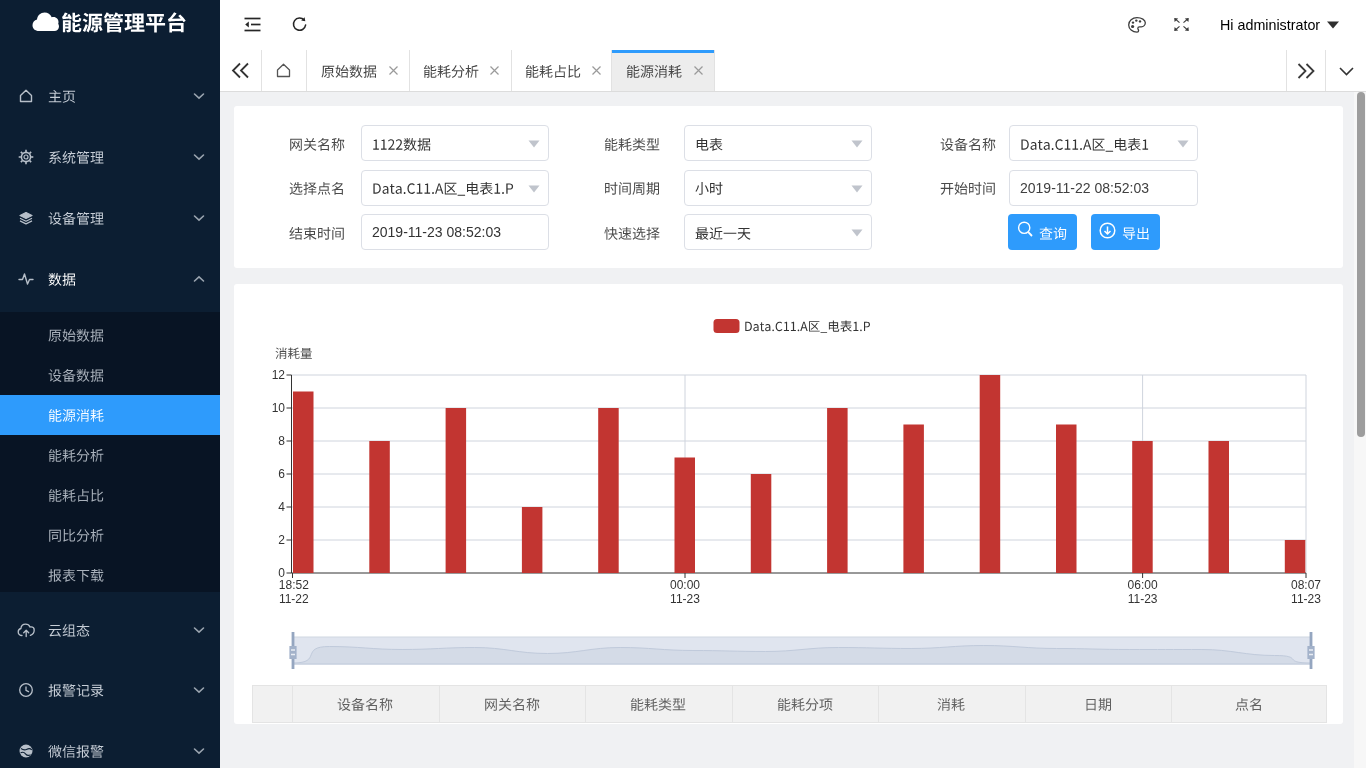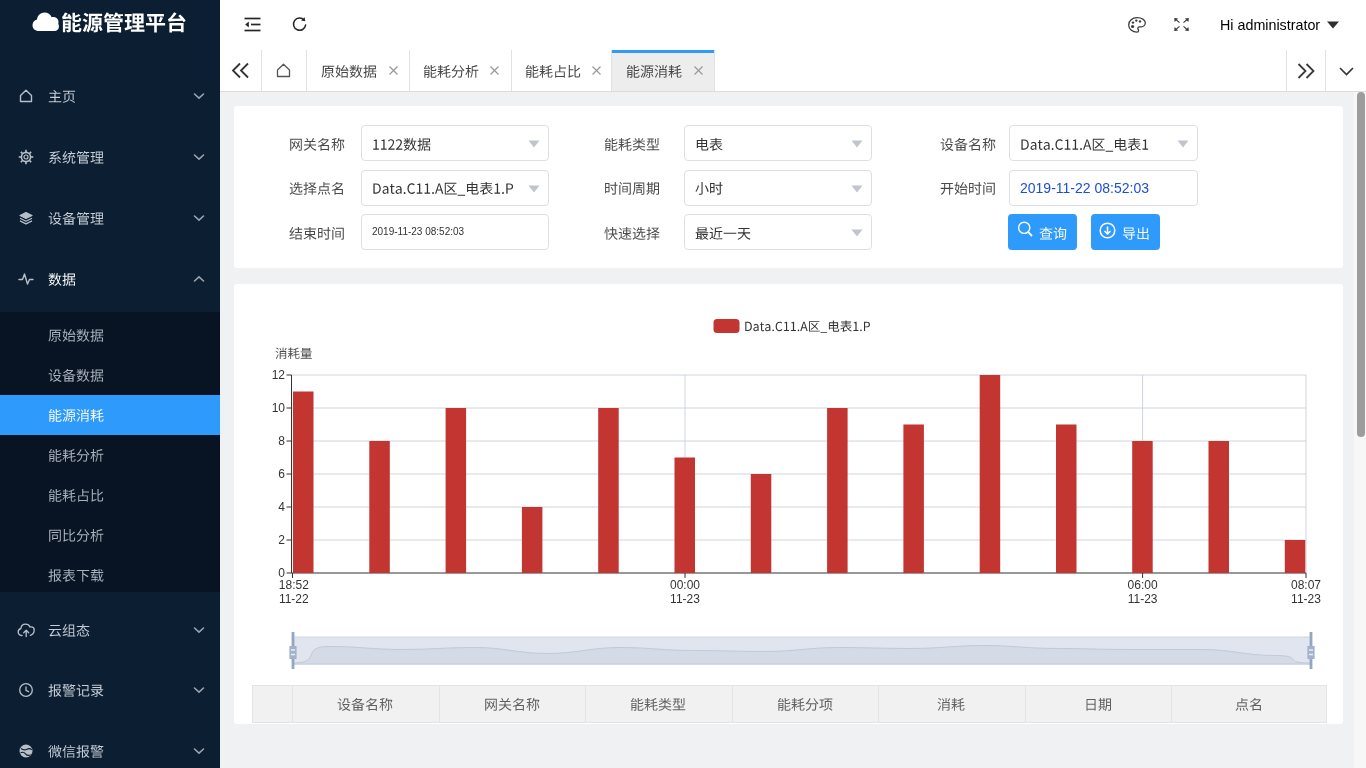--- a/index.html
+++ b/index.html
@@ -240,21 +240,21 @@
     <path d="M0.5 0.5 L11.5 0.5 L6 7.5 Z" fill="#c0c4cc"></path>
   </svg>
 <div class="abs" style="left:361px;top:169.5px;width:188px;height:36px;background:#fff;border:1px solid #dcdfe6;border-radius:4px"></div>
 <svg style="position:absolute;left:372.0px;top:178.0px;overflow:visible" width="144" height="21">
     <path transform="translate(0,15.7)" d="M1.4 0H4C7.1 0 8.8 -1.9 8.8 -5.2C8.8 -8.4 7.1 -10.3 4 -10.3H1.4ZM2.7 -1.1V-9.2H3.9C6.3 -9.2 7.5 -7.8 7.5 -5.2C7.5 -2.6 6.3 -1.1 3.9 -1.1Z M12.7 0.2C13.6 0.2 14.5 -0.3 15.2 -0.9H15.2L15.3 0H16.4V-4.7C16.4 -6.6 15.6 -7.8 13.8 -7.8C12.5 -7.8 11.5 -7.3 10.8 -6.8L11.3 -5.9C11.9 -6.3 12.7 -6.7 13.6 -6.7C14.8 -6.7 15.1 -5.8 15.1 -4.8C11.9 -4.5 10.5 -3.6 10.5 -2C10.5 -0.6 11.4 0.2 12.7 0.2ZM13 -0.9C12.3 -0.9 11.7 -1.2 11.7 -2.1C11.7 -3 12.6 -3.7 15.1 -4V-1.8C14.4 -1.2 13.8 -0.9 13 -0.9Z M21.2 0.2C21.7 0.2 22.2 0 22.6 -0.1L22.3 -1.1C22.1 -1 21.8 -0.9 21.5 -0.9C20.6 -0.9 20.3 -1.4 20.3 -2.3V-6.6H22.4V-7.6H20.3V-9.7H19.2L19.1 -7.6L17.9 -7.5V-6.6H19V-2.4C19 -0.8 19.6 0.2 21.2 0.2Z M25.8 0.2C26.8 0.2 27.6 -0.3 28.4 -0.9H28.4L28.5 0H29.6V-4.7C29.6 -6.6 28.8 -7.8 26.9 -7.8C25.7 -7.8 24.6 -7.3 23.9 -6.8L24.4 -5.9C25 -6.3 25.8 -6.7 26.7 -6.7C28 -6.7 28.3 -5.8 28.3 -4.8C25 -4.5 23.6 -3.6 23.6 -2C23.6 -0.6 24.6 0.2 25.8 0.2ZM26.2 -0.9C25.4 -0.9 24.9 -1.2 24.9 -2.1C24.9 -3 25.7 -3.7 28.3 -4V-1.8C27.5 -1.2 26.9 -0.9 26.2 -0.9Z M32.6 0.2C33.1 0.2 33.5 -0.2 33.5 -0.8C33.5 -1.4 33.1 -1.8 32.6 -1.8C32.1 -1.8 31.7 -1.4 31.7 -0.8C31.7 -0.2 32.1 0.2 32.6 0.2Z M39.8 0.2C41.2 0.2 42.2 -0.4 43 -1.3L42.3 -2.1C41.6 -1.4 40.9 -1 39.9 -1C37.9 -1 36.7 -2.6 36.7 -5.2C36.7 -7.7 38 -9.3 39.9 -9.3C40.8 -9.3 41.5 -8.9 42 -8.3L42.7 -9.2C42.2 -9.8 41.2 -10.4 39.9 -10.4C37.3 -10.4 35.4 -8.4 35.4 -5.1C35.4 -1.8 37.3 0.2 39.8 0.2Z M44.7 0H50.4V-1.1H48.3V-10.3H47.3C46.8 -9.9 46.1 -9.7 45.2 -9.5V-8.7H47V-1.1H44.7Z M52.5 0H58.1V-1.1H56.1V-10.3H55.1C54.5 -9.9 53.9 -9.7 53 -9.5V-8.7H54.8V-1.1H52.5Z M61 0.2C61.5 0.2 61.9 -0.2 61.9 -0.8C61.9 -1.4 61.5 -1.8 61 -1.8C60.5 -1.8 60.1 -1.4 60.1 -0.8C60.1 -0.2 60.5 0.2 61 0.2Z M63 0H64.3L65.3 -3.1H69L70 0H71.4L67.9 -10.3H66.5ZM65.6 -4.2 66.1 -5.7C66.5 -6.9 66.8 -8 67.1 -9.2H67.2C67.5 -8 67.8 -6.9 68.2 -5.7L68.7 -4.2Z M84.4 -11H72.8V0.7H84.8V-0.3H73.8V-10H84.4ZM75.1 -8.2C76.2 -7.3 77.4 -6.2 78.5 -5.2C77.3 -4 76 -2.9 74.6 -2.1C74.9 -1.9 75.3 -1.5 75.4 -1.3C76.8 -2.2 78.1 -3.2 79.3 -4.5C80.5 -3.3 81.6 -2.2 82.2 -1.3L83.1 -2.1C82.3 -2.9 81.2 -4.1 80 -5.2C81 -6.4 81.9 -7.6 82.7 -8.9L81.7 -9.3C81 -8.1 80.2 -7 79.2 -5.9C78.1 -6.9 76.9 -8 75.8 -8.8Z M85.6 2H93.1V1.1H85.6Z M99.6 -5.7V-3.7H96.1V-5.7ZM100.7 -5.7H104.3V-3.7H100.7ZM99.6 -6.7H96.1V-8.7H99.6ZM100.7 -6.7V-8.7H104.3V-6.7ZM95 -9.7V-1.8H96.1V-2.7H99.6V-1.2C99.6 0.4 100.1 0.9 101.6 0.9C102 0.9 104.3 0.9 104.7 0.9C106.2 0.9 106.6 0.1 106.7 -2C106.4 -2.1 106 -2.3 105.7 -2.5C105.6 -0.6 105.4 -0.2 104.7 -0.2C104.2 -0.2 102.1 -0.2 101.7 -0.2C100.9 -0.2 100.7 -0.4 100.7 -1.2V-2.7H105.4V-9.7H100.7V-11.7H99.6V-9.7Z M110.8 1.1C111.1 0.9 111.6 0.7 115.5 -0.5C115.5 -0.8 115.4 -1.2 115.4 -1.5L112 -0.4V-3.5C112.8 -4.1 113.6 -4.7 114.2 -5.4C115.2 -2.5 117.2 -0.3 120.1 0.6C120.3 0.4 120.6 -0 120.8 -0.3C119.4 -0.7 118.2 -1.4 117.3 -2.3C118.1 -2.8 119.2 -3.5 120 -4.2L119.1 -4.8C118.5 -4.2 117.5 -3.5 116.7 -2.9C116.1 -3.6 115.6 -4.5 115.2 -5.4H120.3V-6.3H114.8V-7.5H119.3V-8.4H114.8V-9.6H119.9V-10.5H114.8V-11.8H113.7V-10.5H108.7V-9.6H113.7V-8.4H109.5V-7.5H113.7V-6.3H108.2V-5.4H112.8C111.5 -4.2 109.5 -3.1 107.8 -2.6C108 -2.4 108.3 -2 108.5 -1.7C109.3 -2 110.1 -2.4 110.9 -2.8V-0.8C110.9 -0.2 110.6 0 110.3 0.2C110.5 0.4 110.7 0.9 110.8 1.1Z M122.5 0H128.1V-1.1H126.1V-10.3H125.1C124.5 -9.9 123.9 -9.7 123 -9.5V-8.7H124.8V-1.1H122.5Z M131 0.2C131.5 0.2 131.9 -0.2 131.9 -0.8C131.9 -1.4 131.5 -1.8 131 -1.8C130.5 -1.8 130.1 -1.4 130.1 -0.8C130.1 -0.2 130.5 0.2 131 0.2Z M134.3 0H135.6V-4.1H137.3C139.6 -4.1 141.1 -5.1 141.1 -7.3C141.1 -9.5 139.6 -10.3 137.3 -10.3H134.3ZM135.6 -5.1V-9.2H137.1C138.9 -9.2 139.8 -8.8 139.8 -7.3C139.8 -5.8 139 -5.1 137.2 -5.1Z" fill="#333"></path>
   </svg>
 <svg class="abs" style="left:528px;top:184.5px" width="12" height="8">
     <path d="M0.5 0.5 L11.5 0.5 L6 7.5 Z" fill="#c0c4cc"></path>
   </svg>
 <div class="abs" style="left:361px;top:214px;width:188px;height:36px;background:#fff;border:1px solid #dcdfe6;border-radius:4px"></div>
-<div class="abs" style="left:372px;top:214px;height:36px;line-height:36px;font-size:10px;color:#333">2019-11-23 08:52:03</div>
+<div class="abs" style="left:372px;top:214px;height:36px;line-height:36px;font-size:14px;color:#333">2019-11-23 08:52:03</div>
 <div class="abs" style="left:684px;top:125px;width:188px;height:36px;background:#fff;border:1px solid #dcdfe6;border-radius:4px"></div>
 <svg style="position:absolute;left:695.0px;top:133.5px;overflow:visible" width="30" height="21">
     <path transform="translate(0,15.7)" d="M6.3 -5.7V-3.7H2.9V-5.7ZM7.4 -5.7H11V-3.7H7.4ZM6.3 -6.7H2.9V-8.7H6.3ZM7.4 -6.7V-8.7H11V-6.7ZM1.8 -9.7V-1.8H2.9V-2.7H6.3V-1.2C6.3 0.4 6.8 0.9 8.4 0.9C8.7 0.9 11.1 0.9 11.5 0.9C13 0.9 13.3 0.1 13.5 -2C13.1 -2.1 12.7 -2.3 12.4 -2.5C12.3 -0.6 12.2 -0.2 11.4 -0.2C10.9 -0.2 8.8 -0.2 8.4 -0.2C7.6 -0.2 7.4 -0.4 7.4 -1.2V-2.7H12.1V-9.7H7.4V-11.7H6.3V-9.7Z M17.5 1.1C17.9 0.9 18.4 0.7 22.3 -0.5C22.2 -0.8 22.1 -1.2 22.1 -1.5L18.7 -0.4V-3.5C19.5 -4.1 20.3 -4.7 20.9 -5.4C22 -2.5 23.9 -0.3 26.8 0.6C27 0.4 27.3 -0 27.5 -0.3C26.2 -0.7 25 -1.4 24 -2.3C24.9 -2.8 25.9 -3.5 26.7 -4.2L25.8 -4.8C25.2 -4.2 24.2 -3.5 23.4 -2.9C22.8 -3.6 22.3 -4.5 21.9 -5.4H27.1V-6.3H21.5V-7.5H26V-8.4H21.5V-9.6H26.6V-10.5H21.5V-11.8H20.4V-10.5H15.5V-9.6H20.4V-8.4H16.2V-7.5H20.4V-6.3H14.9V-5.4H19.6C18.2 -4.2 16.2 -3.1 14.5 -2.6C14.7 -2.4 15 -2 15.2 -1.7C16 -2 16.8 -2.4 17.6 -2.8V-0.8C17.6 -0.2 17.3 0 17.1 0.2C17.2 0.4 17.5 0.9 17.5 1.1Z" fill="#333"></path>
   </svg>
 <svg class="abs" style="left:851px;top:140px" width="12" height="8">
     <path d="M0.5 0.5 L11.5 0.5 L6 7.5 Z" fill="#c0c4cc"></path>
   </svg>
 <div class="abs" style="left:684px;top:169.5px;width:188px;height:36px;background:#fff;border:1px solid #dcdfe6;border-radius:4px"></div>
 <svg style="position:absolute;left:695.0px;top:178.0px;overflow:visible" width="30" height="21">
     <path transform="translate(0,15.7)" d="M6.5 -11.6V-0.3C6.5 -0.1 6.4 0 6.1 0C5.8 0.1 4.8 0.1 3.8 0C3.9 0.3 4.1 0.8 4.2 1.1C5.5 1.1 6.4 1.1 6.9 0.9C7.4 0.8 7.6 0.4 7.6 -0.3V-11.6ZM9.9 -8C11.1 -6 12.2 -3.4 12.5 -1.7L13.7 -2.2C13.3 -3.8 12.1 -6.4 10.9 -8.4ZM2.8 -8.3C2.5 -6.4 1.7 -4 0.4 -2.5C0.7 -2.4 1.2 -2.1 1.4 -1.9C2.7 -3.5 3.5 -6 4 -8.1Z M20.6 -6.3C21.4 -5.2 22.3 -3.8 22.8 -2.9L23.7 -3.4C23.2 -4.3 22.3 -5.7 21.5 -6.8ZM18.5 -5.6V-2.4H16.1V-5.6ZM18.5 -6.6H16.1V-9.6H18.5ZM15.1 -10.6V-0.4H16.1V-1.5H19.5V-10.6ZM24.7 -11.7V-9H20.2V-7.9H24.7V-0.5C24.7 -0.2 24.6 -0.1 24.3 -0.1C24 -0.1 23 -0.1 21.9 -0.1C22 0.2 22.2 0.7 22.3 1C23.7 1 24.6 1 25.1 0.8C25.6 0.6 25.8 0.3 25.8 -0.5V-7.9H27.5V-9H25.8V-11.7Z" fill="#333"></path>
@@ -270,21 +270,21 @@
     <path d="M0.5 0.5 L11.5 0.5 L6 7.5 Z" fill="#c0c4cc"></path>
   </svg>
 <div class="abs" style="left:1009px;top:125px;width:189px;height:36px;background:#fff;border:1px solid #dcdfe6;border-radius:4px"></div>
 <svg style="position:absolute;left:1020.0px;top:133.5px;overflow:visible" width="131" height="21">
     <path transform="translate(0,15.7)" d="M1.4 0H4C7.1 0 8.8 -1.9 8.8 -5.2C8.8 -8.4 7.1 -10.3 4 -10.3H1.4ZM2.7 -1.1V-9.2H3.9C6.3 -9.2 7.5 -7.8 7.5 -5.2C7.5 -2.6 6.3 -1.1 3.9 -1.1Z M12.7 0.2C13.6 0.2 14.5 -0.3 15.2 -0.9H15.2L15.3 0H16.4V-4.7C16.4 -6.6 15.6 -7.8 13.8 -7.8C12.5 -7.8 11.5 -7.3 10.8 -6.8L11.3 -5.9C11.9 -6.3 12.7 -6.7 13.6 -6.7C14.8 -6.7 15.1 -5.8 15.1 -4.8C11.9 -4.5 10.5 -3.6 10.5 -2C10.5 -0.6 11.4 0.2 12.7 0.2ZM13 -0.9C12.3 -0.9 11.7 -1.2 11.7 -2.1C11.7 -3 12.6 -3.7 15.1 -4V-1.8C14.4 -1.2 13.8 -0.9 13 -0.9Z M21.2 0.2C21.7 0.2 22.2 0 22.6 -0.1L22.3 -1.1C22.1 -1 21.8 -0.9 21.5 -0.9C20.6 -0.9 20.3 -1.4 20.3 -2.3V-6.6H22.4V-7.6H20.3V-9.7H19.2L19.1 -7.6L17.9 -7.5V-6.6H19V-2.4C19 -0.8 19.6 0.2 21.2 0.2Z M25.8 0.2C26.8 0.2 27.6 -0.3 28.4 -0.9H28.4L28.5 0H29.6V-4.7C29.6 -6.6 28.8 -7.8 26.9 -7.8C25.7 -7.8 24.6 -7.3 23.9 -6.8L24.4 -5.9C25 -6.3 25.8 -6.7 26.7 -6.7C28 -6.7 28.3 -5.8 28.3 -4.8C25 -4.5 23.6 -3.6 23.6 -2C23.6 -0.6 24.6 0.2 25.8 0.2ZM26.2 -0.9C25.4 -0.9 24.9 -1.2 24.9 -2.1C24.9 -3 25.7 -3.7 28.3 -4V-1.8C27.5 -1.2 26.9 -0.9 26.2 -0.9Z M32.6 0.2C33.1 0.2 33.5 -0.2 33.5 -0.8C33.5 -1.4 33.1 -1.8 32.6 -1.8C32.1 -1.8 31.7 -1.4 31.7 -0.8C31.7 -0.2 32.1 0.2 32.6 0.2Z M39.8 0.2C41.2 0.2 42.2 -0.4 43 -1.3L42.3 -2.1C41.6 -1.4 40.9 -1 39.9 -1C37.9 -1 36.7 -2.6 36.7 -5.2C36.7 -7.7 38 -9.3 39.9 -9.3C40.8 -9.3 41.5 -8.9 42 -8.3L42.7 -9.2C42.2 -9.8 41.2 -10.4 39.9 -10.4C37.3 -10.4 35.4 -8.4 35.4 -5.1C35.4 -1.8 37.3 0.2 39.8 0.2Z M44.7 0H50.4V-1.1H48.3V-10.3H47.3C46.8 -9.9 46.1 -9.7 45.2 -9.5V-8.7H47V-1.1H44.7Z M52.5 0H58.1V-1.1H56.1V-10.3H55.1C54.5 -9.9 53.9 -9.7 53 -9.5V-8.7H54.8V-1.1H52.5Z M61 0.2C61.5 0.2 61.9 -0.2 61.9 -0.8C61.9 -1.4 61.5 -1.8 61 -1.8C60.5 -1.8 60.1 -1.4 60.1 -0.8C60.1 -0.2 60.5 0.2 61 0.2Z M63 0H64.3L65.3 -3.1H69L70 0H71.4L67.9 -10.3H66.5ZM65.6 -4.2 66.1 -5.7C66.5 -6.9 66.8 -8 67.1 -9.2H67.2C67.5 -8 67.8 -6.9 68.2 -5.7L68.7 -4.2Z M84.4 -11H72.8V0.7H84.8V-0.3H73.8V-10H84.4ZM75.1 -8.2C76.2 -7.3 77.4 -6.2 78.5 -5.2C77.3 -4 76 -2.9 74.6 -2.1C74.9 -1.9 75.3 -1.5 75.4 -1.3C76.8 -2.2 78.1 -3.2 79.3 -4.5C80.5 -3.3 81.6 -2.2 82.2 -1.3L83.1 -2.1C82.3 -2.9 81.2 -4.1 80 -5.2C81 -6.4 81.9 -7.6 82.7 -8.9L81.7 -9.3C81 -8.1 80.2 -7 79.2 -5.9C78.1 -6.9 76.9 -8 75.8 -8.8Z M85.6 2H93.1V1.1H85.6Z M99.6 -5.7V-3.7H96.1V-5.7ZM100.7 -5.7H104.3V-3.7H100.7ZM99.6 -6.7H96.1V-8.7H99.6ZM100.7 -6.7V-8.7H104.3V-6.7ZM95 -9.7V-1.8H96.1V-2.7H99.6V-1.2C99.6 0.4 100.1 0.9 101.6 0.9C102 0.9 104.3 0.9 104.7 0.9C106.2 0.9 106.6 0.1 106.7 -2C106.4 -2.1 106 -2.3 105.7 -2.5C105.6 -0.6 105.4 -0.2 104.7 -0.2C104.2 -0.2 102.1 -0.2 101.7 -0.2C100.9 -0.2 100.7 -0.4 100.7 -1.2V-2.7H105.4V-9.7H100.7V-11.7H99.6V-9.7Z M110.8 1.1C111.1 0.9 111.6 0.7 115.5 -0.5C115.5 -0.8 115.4 -1.2 115.4 -1.5L112 -0.4V-3.5C112.8 -4.1 113.6 -4.7 114.2 -5.4C115.2 -2.5 117.2 -0.3 120.1 0.6C120.3 0.4 120.6 -0 120.8 -0.3C119.4 -0.7 118.2 -1.4 117.3 -2.3C118.1 -2.8 119.2 -3.5 120 -4.2L119.1 -4.8C118.5 -4.2 117.5 -3.5 116.7 -2.9C116.1 -3.6 115.6 -4.5 115.2 -5.4H120.3V-6.3H114.8V-7.5H119.3V-8.4H114.8V-9.6H119.9V-10.5H114.8V-11.8H113.7V-10.5H108.7V-9.6H113.7V-8.4H109.5V-7.5H113.7V-6.3H108.2V-5.4H112.8C111.5 -4.2 109.5 -3.1 107.8 -2.6C108 -2.4 108.3 -2 108.5 -1.7C109.3 -2 110.1 -2.4 110.9 -2.8V-0.8C110.9 -0.2 110.6 0 110.3 0.2C110.5 0.4 110.7 0.9 110.8 1.1Z M122.5 0H128.1V-1.1H126.1V-10.3H125.1C124.5 -9.9 123.9 -9.7 123 -9.5V-8.7H124.8V-1.1H122.5Z" fill="#333"></path>
   </svg>
 <svg class="abs" style="left:1177px;top:140px" width="12" height="8">
     <path d="M0.5 0.5 L11.5 0.5 L6 7.5 Z" fill="#c0c4cc"></path>
   </svg>
 <div class="abs" style="left:1009px;top:169.5px;width:189px;height:36px;background:#fff;border:1px solid #dcdfe6;border-radius:4px"></div>
-<div class="abs" style="left:1020px;top:169.5px;height:36px;line-height:36px;font-size:14px;color:#1d4ed8">2019-11-22 08:52:03</div>
+<div class="abs" style="left:1020px;top:169.5px;height:36px;line-height:36px;font-size:14px;color:#404040">2019-11-22 08:52:03</div>
 <div class="abs" style="left:1008px;top:214px;width:69px;height:36px;background:#2e9bfc;border-radius:4px"></div>
 <svg class="abs" style="left:1017px;top:221px" width="17" height="17" viewBox="0 0 17 17">
     <g stroke="#fff" fill="none">
       <circle cx="7.2" cy="6.8" r="5.6" stroke-width="1.4"></circle>
       <path d="M11.3 11.2 L15 15" stroke-width="1.8"></path>
     </g>
   </svg>
 <svg style="position:absolute;left:1039.0px;top:222.5px;overflow:visible" width="30" height="21">
     <path transform="translate(0,15.7)" d="M4.1 -3.1H9.8V-1.9H4.1ZM4.1 -4.9H9.8V-3.8H4.1ZM3.1 -5.7V-1.1H10.9V-5.7ZM1 -0.3V0.7H13V-0.3ZM6.4 -11.8V-10H0.8V-9.1H5.3C4.1 -7.7 2.2 -6.5 0.5 -5.9C0.7 -5.7 1 -5.3 1.2 -5.1C3.1 -5.9 5.2 -7.3 6.4 -9V-6.1H7.5V-9C8.8 -7.4 10.9 -5.9 12.8 -5.2C13 -5.5 13.3 -5.9 13.5 -6.1C11.7 -6.6 9.8 -7.8 8.6 -9.1H13.2V-10H7.5V-11.8Z M15.6 -10.8C16.3 -10.2 17.1 -9.3 17.5 -8.7L18.3 -9.4C17.9 -10 17 -10.8 16.3 -11.5ZM14.6 -7.4V-6.4H16.6V-1.6C16.6 -0.9 16.1 -0.5 15.9 -0.3C16.1 -0.1 16.4 0.3 16.4 0.6C16.6 0.3 17 -0 19.4 -1.8C19.3 -2 19.1 -2.4 19 -2.7L17.6 -1.6V-7.4ZM21.1 -11.8C20.5 -10 19.5 -8.2 18.4 -7.1C18.6 -6.9 19.1 -6.6 19.3 -6.4C19.8 -7 20.4 -7.8 20.9 -8.7H26.1C25.9 -2.8 25.7 -0.6 25.3 -0.1C25.1 0 25 0.1 24.7 0.1C24.4 0.1 23.6 0.1 22.8 0C22.9 0.3 23.1 0.7 23.1 1C23.8 1.1 24.6 1.1 25.1 1C25.6 1 25.9 0.9 26.2 0.5C26.7 -0.2 27 -2.5 27.2 -9.1C27.2 -9.3 27.2 -9.7 27.2 -9.7H21.4C21.7 -10.2 21.9 -10.9 22.2 -11.5ZM23.4 -4.1V-2.6H21V-4.1ZM23.4 -4.9H21V-6.4H23.4ZM20 -7.3V-0.9H21V-1.7H24.3V-7.3Z" fill="#ffffff"></path>
   </svg>

